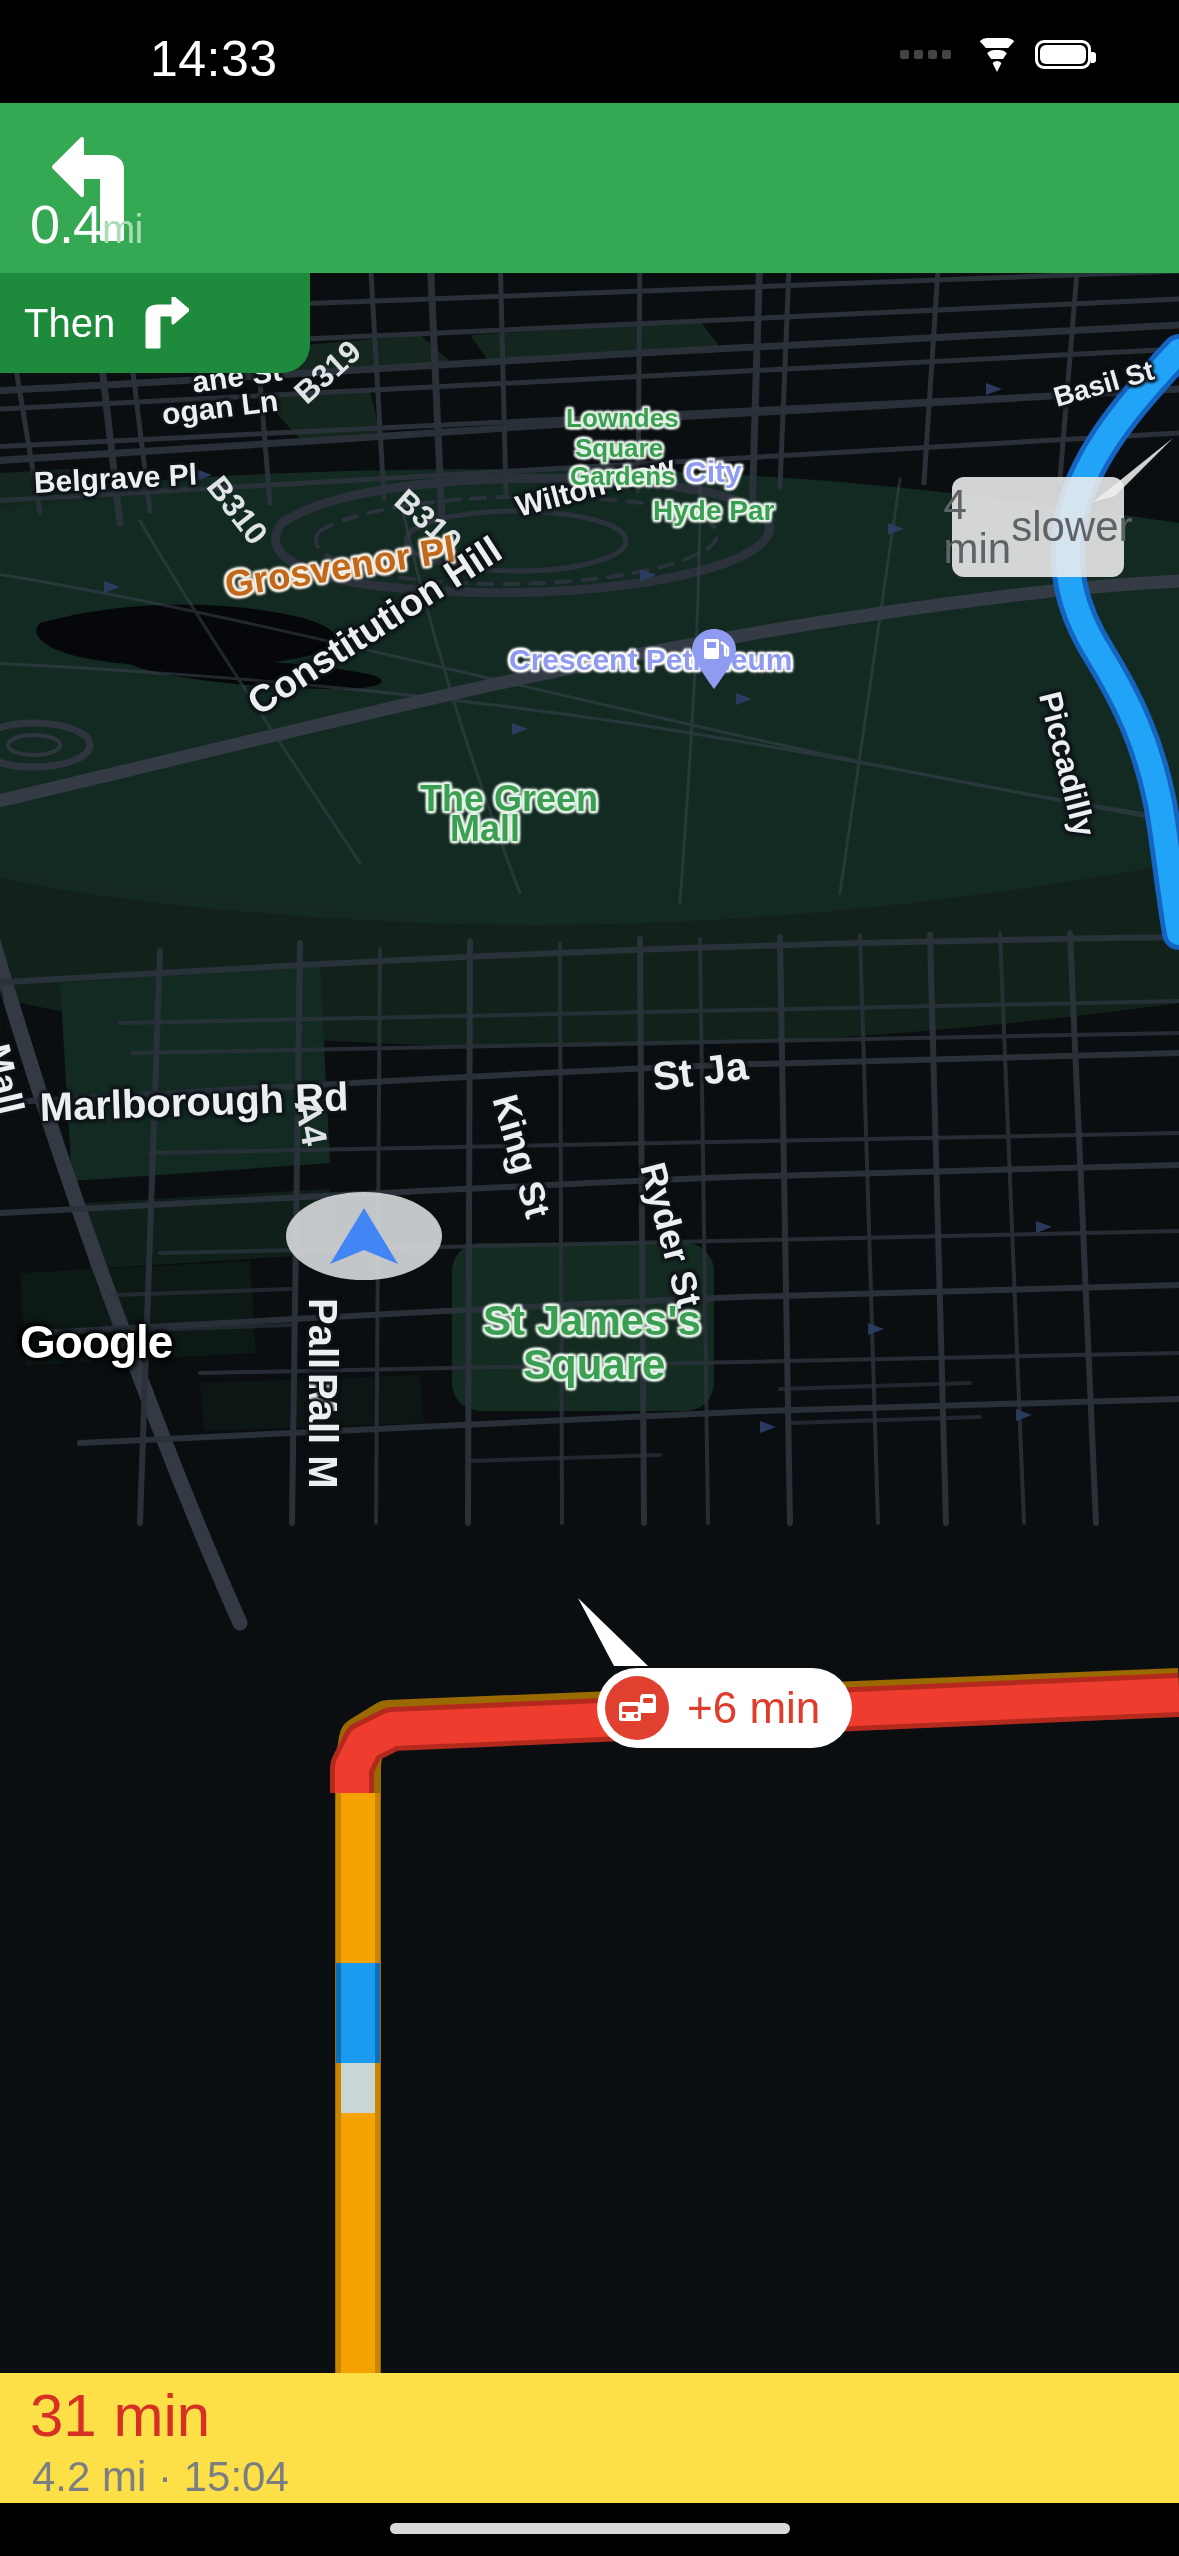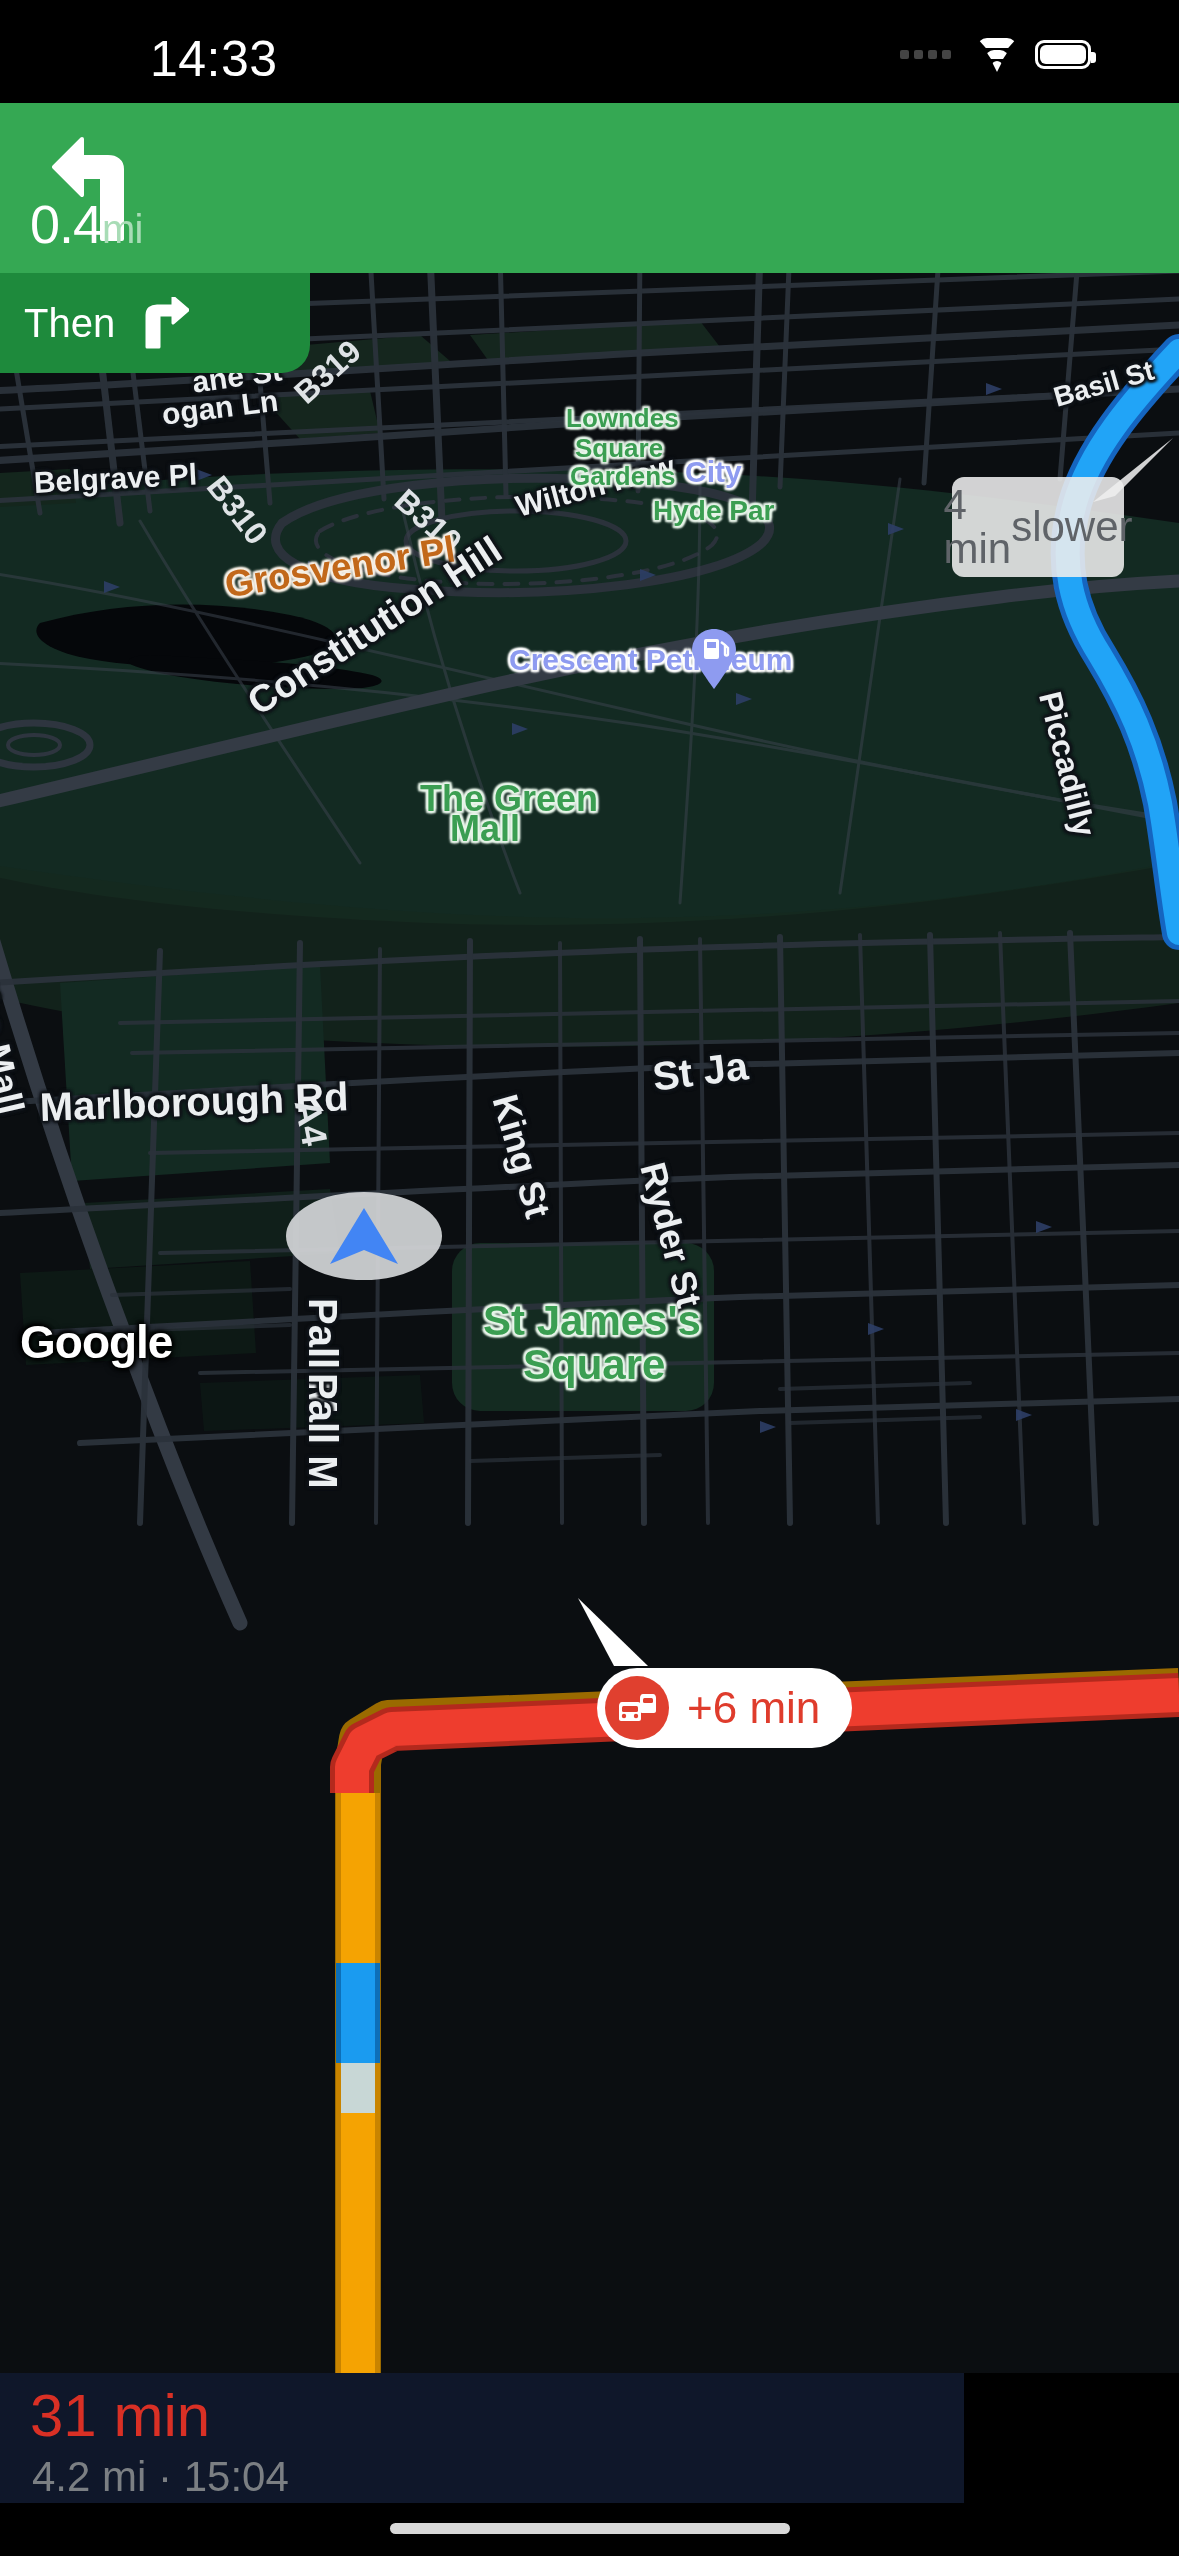--- a/index.html
+++ b/index.html
@@ -94,22 +94,22 @@
 
   
   .glogo {
     position: absolute; left: 20px; top: 2175px; z-index: 22;
     font-size: 46px; font-weight: 700; color: #fff; letter-spacing: -1px;
     text-shadow: 0 0 4px #000, 0 0 8px #000, 2px 2px 4px #000, -2px -2px 4px #000;
   }
 
   
   .sheet {
-    position: absolute; left: 0; top: 2373px; width: 964px; height: 130px;
-    background: #0f172a; z-index: 40;
+    position: absolute; left: 0; top: 2373px; width: 1179px; height: 130px;
+    background: #fde047; z-index: 40;
   }
   .sheet-eta {
     position: absolute; left: 30px; top: 8px;
     font-size: 60px; color: #d93025; font-weight: 400;
   }
   .sheet-sub {
     position: absolute; left: 32px; top: 80px;
     font-size: 42px; color: #7b7f83;
   }
 

